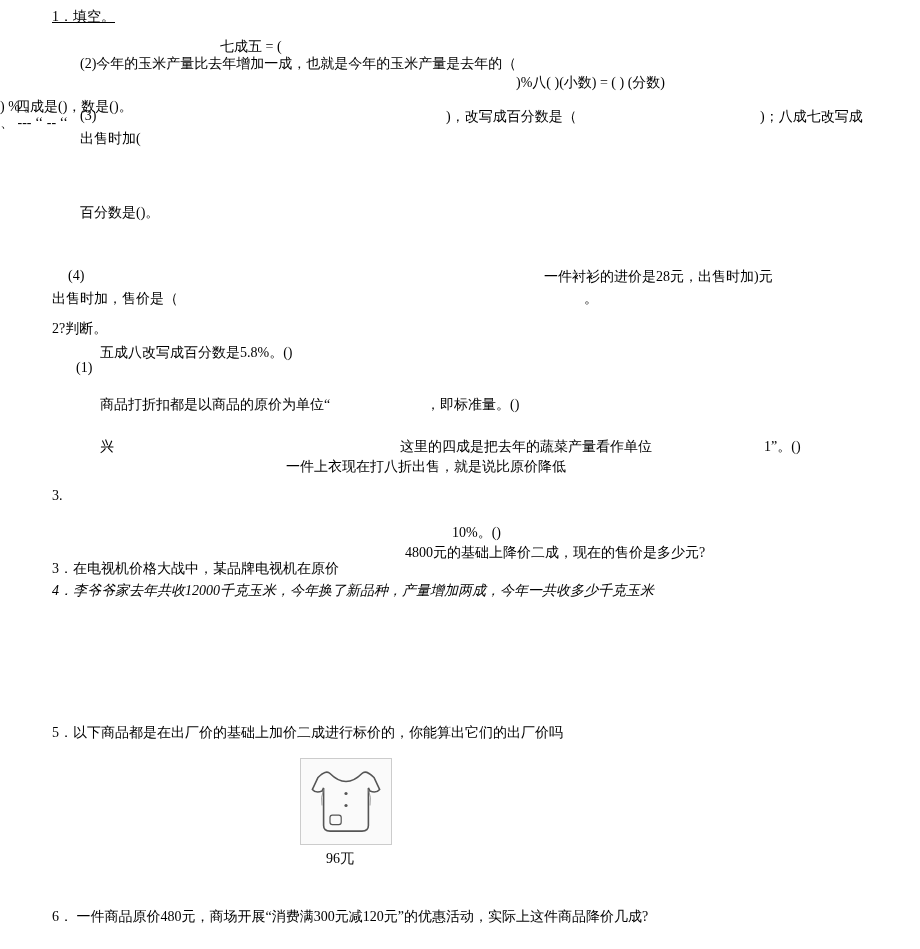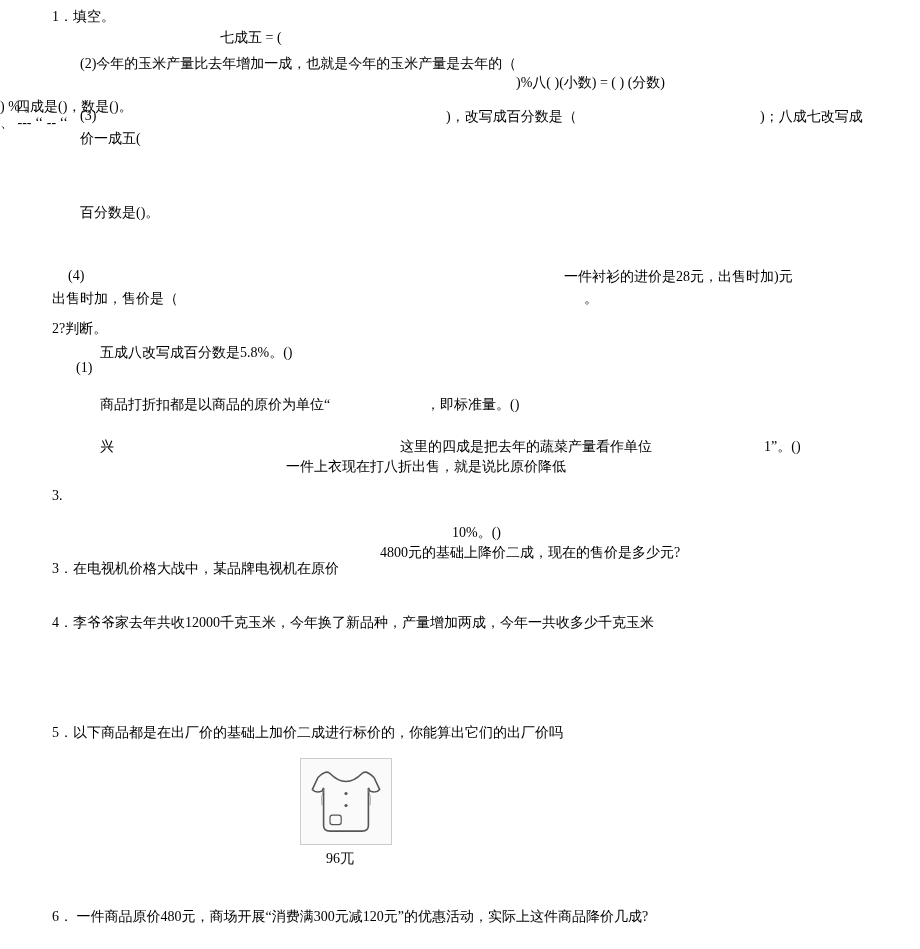--- a/index.html
+++ b/index.html
@@ -26,66 +26,66 @@
     align-items: center;
     justify-content: center;
   }
   .shirt-img svg { width: 80px; height: 75px; }
 </style>
 </head>
 <body>
 
 <div class="page">
 
-  <div class="abs" style="left:52px; top:8px;">1．填空。</div>
+  <div class="abs" style="left:52px; top:8px;text-decoration:underline;">1．填空。</div>
 
-  <div class="abs" style="left:220px; top:29px; font-weight:normal;">七成五 = (</div>
+  <div class="abs" style="left:220px; top:38px; font-weight:normal;">七成五 = (</div>
   <div class="abs" style="left:516px; top:42px;margin-top:32px;">)%八( )(小数) = ( ) (分数)</div>
 
   <div class="abs" style="left:80px; top:55px;">(2)今年的玉米产量比去年增加一成，也就是今年的玉米产量是去年的（</div>
 
   <div class="abs" style="left:0px; top:98px;">) % 。</div>
   <div class="abs" style="left:16px; top:98px;">四成是()，数是()。</div>
   <div class="abs" style="left:0px; top:114px;">、 --- ‘‘ -- ‘‘</div>
 
   <div class="abs" style="left:80px; top:108px;">(3)</div>
   <div class="abs" style="left:446px; top:108px;">)，改写成百分数是（</div>
   <div class="abs" style="left:760px; top:108px;">)；八成七改写成</div>
 
-  <div class="abs" style="left:80px; top:130px;">价一成五(</div>
+  <div class="abs" style="left:80px; top:130px;">出售时加(</div>
 
   <div class="abs" style="left:80px; top:204px;">百分数是()。</div>
 
   <div class="abs" style="left:68px; top:268px;">(4)</div>
-  <div class="abs" style="left:564px; top:268px;">一件衬衫的进价是28元，出售时加)元</div>
+  <div class="abs" style="left:544px; top:268px;">一件衬衫的进价是28元，出售时加)元</div>
   <div class="abs" style="left:52px; top:290px;">出售时加，售价是（</div>
   <div class="abs" style="left:584px; top:290px;">。</div>
 
   <div class="abs" style="left:52px; top:320px;">2?判断。</div>
 
   <div class="abs" style="left:100px; top:344px;">五成八改写成百分数是5.8%。()</div>
   <div class="abs" style="left:76px; top:360px;">(1)</div>
 
   <div class="abs" style="left:100px; top:396px;">商品打折扣都是以商品的原价为单位“</div>
   <div class="abs" style="left:408px; top:396px;margin-left:18px;">，即标准量。()</div>
 
   <div class="abs" style="left:100px; top:438px;">兴</div>
   <div class="abs" style="left:400px; top:438px;">这里的四成是把去年的蔬菜产量看作单位</div>
   <div class="abs" style="left:764px; top:438px;">1”。()</div>
 
   <div class="abs" style="left:286px; top:458px;">一件上衣现在打八折出售，就是说比原价降低</div>
 
   <div class="abs" style="left:52px; top:488px;">3.</div>
 
   <div class="abs" style="left:452px; top:524px;">10%。()</div>
-  <div class="abs" style="left:380px; top:544px;">4800元的基础上降价二成，现在的售价是多少元?</div>
+  <div class="abs" style="left:405px; top:544px;">4800元的基础上降价二成，现在的售价是多少元?</div>
 
   <div class="abs" style="left:52px; top:560px;">3．在电视机价格大战中，某品牌电视机在原价</div>
 
-  <div class="abs" style="left:52px; top:614px;">4．李爷爷家去年共收12000千克玉米，今年换了新品种，产量增加两成，今年一共收多少千克玉米</div>
+  <div class="abs" style="left:52px; top:582px;font-style:italic;">4．李爷爷家去年共收12000千克玉米，今年换了新品种，产量增加两成，今年一共收多少千克玉米</div>
 
   <div class="abs" style="left:52px; top:724px;">5．以下商品都是在出厂价的基础上加价二成进行标价的，你能算出它们的出厂价吗</div>
 
   <div class="abs shirt-img" style="left:300px; top:758px;">
     <svg viewBox="0 0 100 90">
       <path d="M30 10 Q25 5 15 15 L8 30 Q12 35 20 32 L22 28 L22 75 Q22 82 30 82 L70 82 Q78 82 78 75 L78 28 L80 32 Q88 35 92 30 L85 15 Q75 5 70 10 Q60 20 50 20 Q40 20 30 10 Z" fill="none" stroke="#555" stroke-width="2"></path>
       <circle cx="50" cy="35" r="2" fill="#555"></circle>
       <circle cx="50" cy="50" r="2" fill="#555"></circle>
       <rect x="30" y="62" width="14" height="12" rx="3" fill="none" stroke="#555" stroke-width="1.5"></rect>
       <path d="M22 30 Q18 40 20 50" fill="none" stroke="#888" stroke-width="1"></path>

